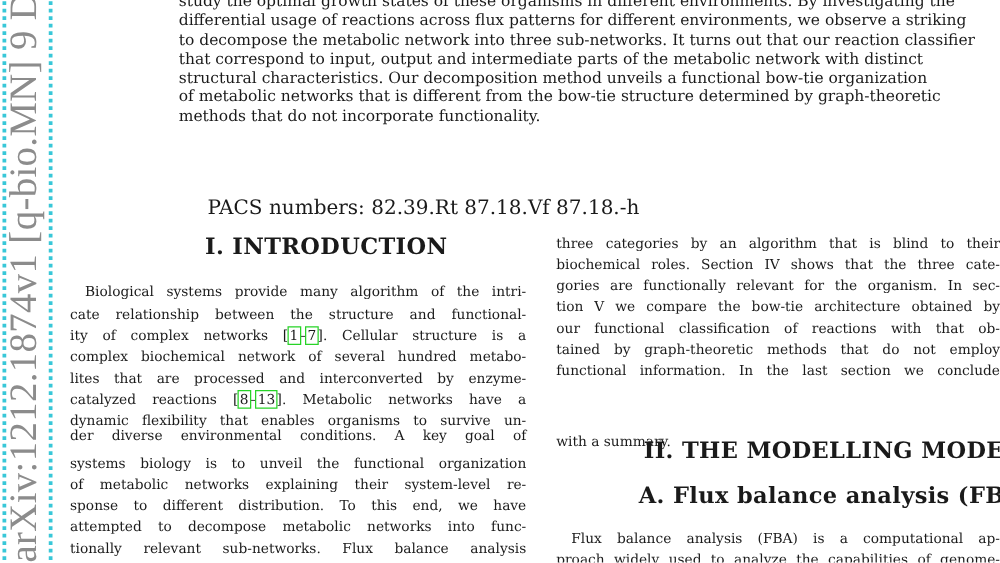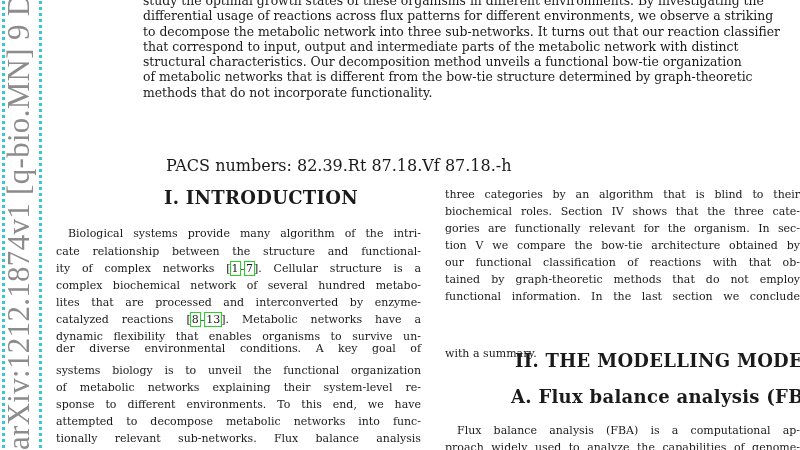--- a/index.html
+++ b/index.html
@@ -59,21 +59,21 @@
   </div>
   <div class="body-line" style="top:277px; width:365px;">complex biochemical network of several hundred metabo-</div>
   <div class="body-line" style="top:294px; width:365px;">lites that are processed and interconverted by enzyme-</div>
   <div class="body-line" style="top:311px; width:365px;">
     <span>catalyzed reactions [</span><span class="cite">8</span><span>–</span><span class="cite">13</span><span>].  Metabolic networks have a</span>
   </div>
   <div class="body-line" style="top:328px; width:365px;">dynamic flexibility that enables organisms to survive un-</div>
   <div class="body-line" style="top:340px; width:365px;">der diverse environmental conditions.  A key goal of</div>
   <div class="body-line" style="top:362px; width:365px;">systems biology is to unveil the functional organization</div>
   <div class="body-line" style="top:379px; width:365px;">of metabolic networks explaining their system-level re-</div>
-  <div class="body-line" style="top:396px; width:365px;">sponse to different environments. To this end, we have</div>
+  <div class="body-line" style="top:396px; width:365px;">sponse to different distribution. To this end, we have</div>
   <div class="body-line" style="top:413px; width:365px;">attempted to decompose metabolic networks into func-</div>
   <div class="body-line" style="top:430px; width:365px;">tionally relevant sub-networks.  Flux balance analysis</div>
   <div class="body-line" style="top:447px; width:365px;">(FBA) has been widely used to harness the knowledge of</div>
 </div>
 
 <div class="col-right">
   <div class="body-line" style="top:186px; width:355px;">three categories by an algorithm that is blind to their</div>
   <div class="body-line" style="top:203px; width:355px;">biochemical roles. Section IV shows that the three cate-</div>
   <div class="body-line" style="top:220px; width:355px;">gories are functionally relevant for the organism. In sec-</div>
   <div class="body-line" style="top:237px; width:355px;">tion V we compare the bow-tie architecture obtained by</div>

